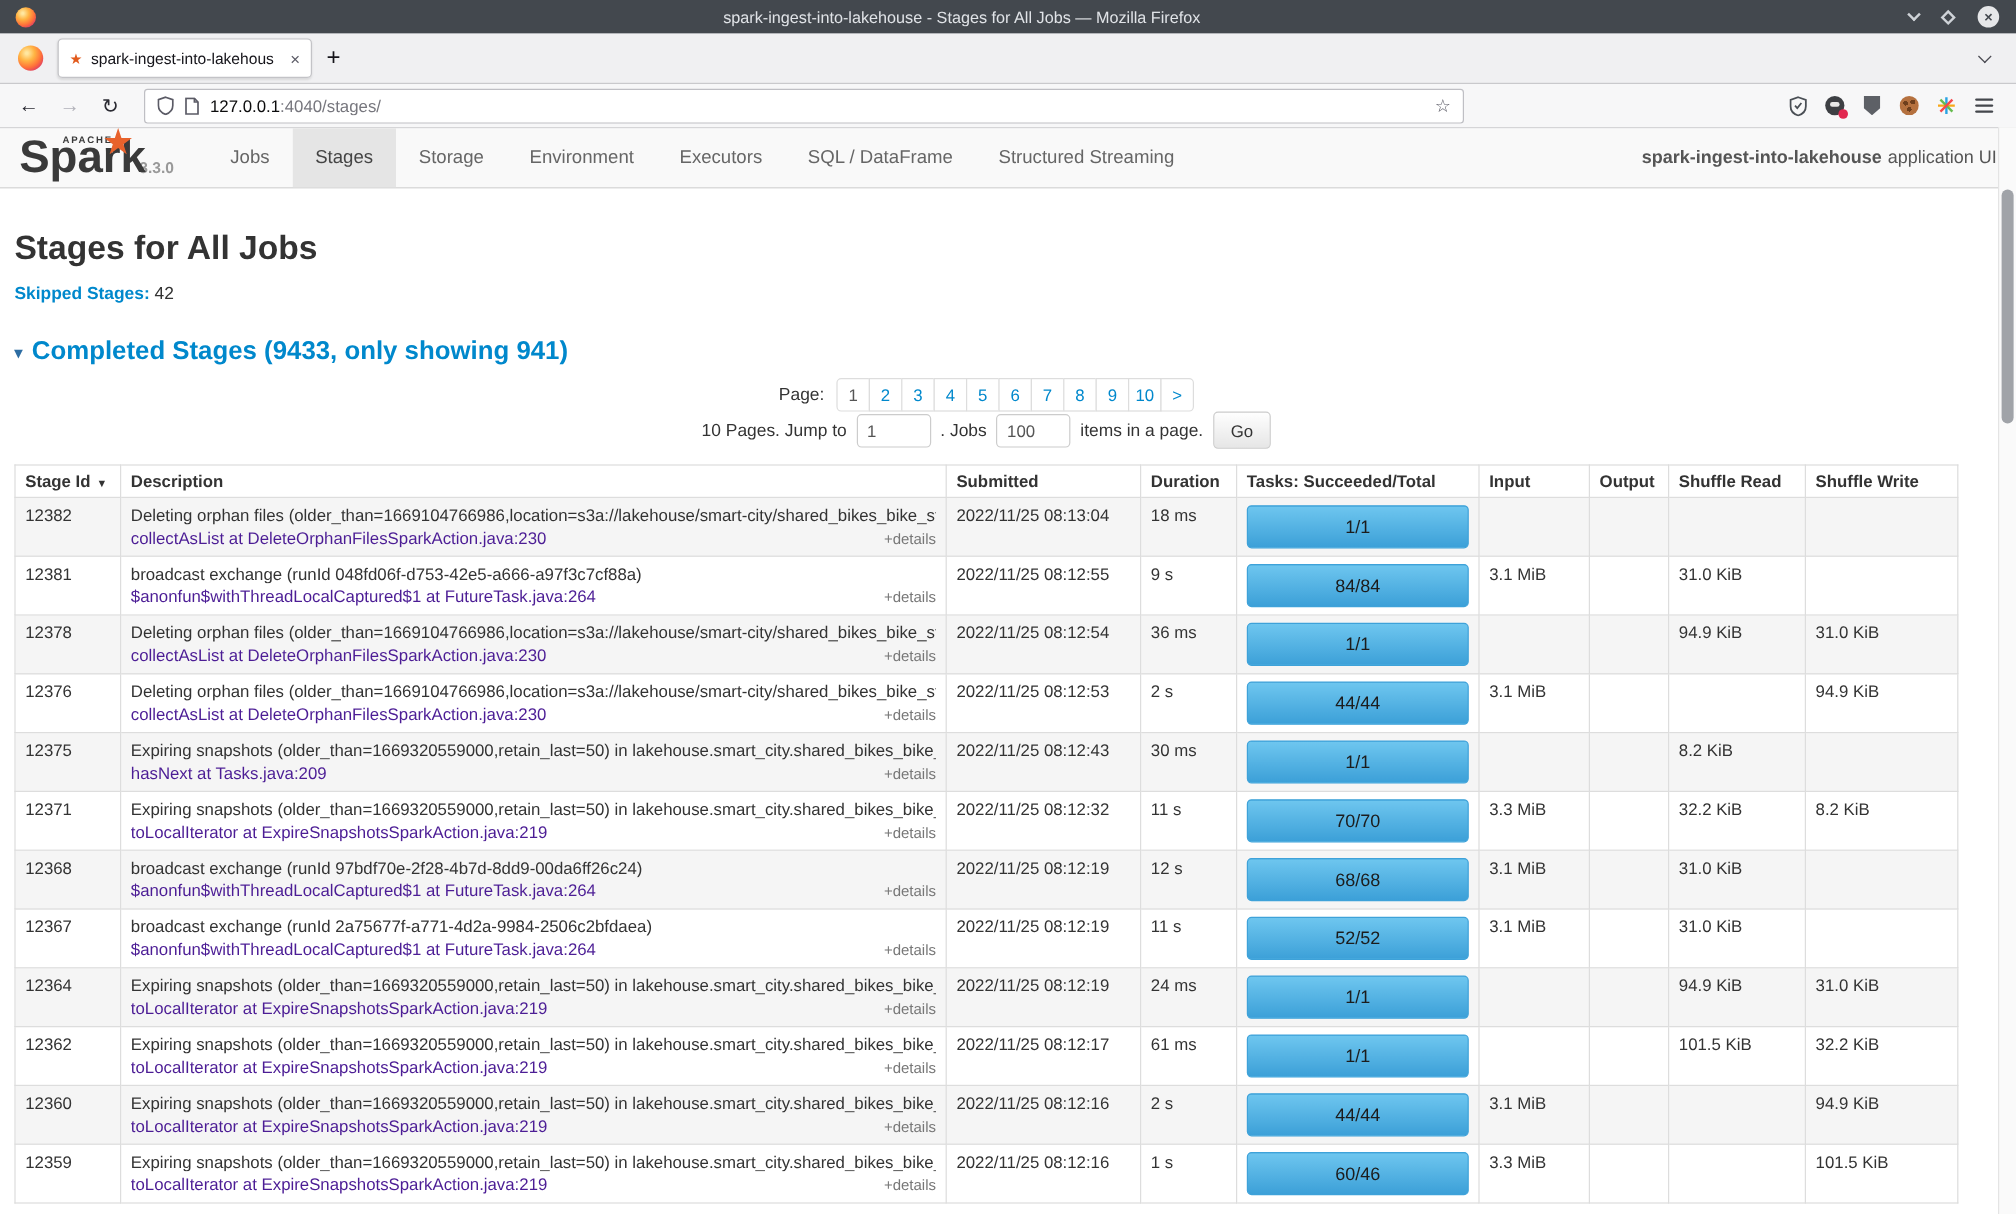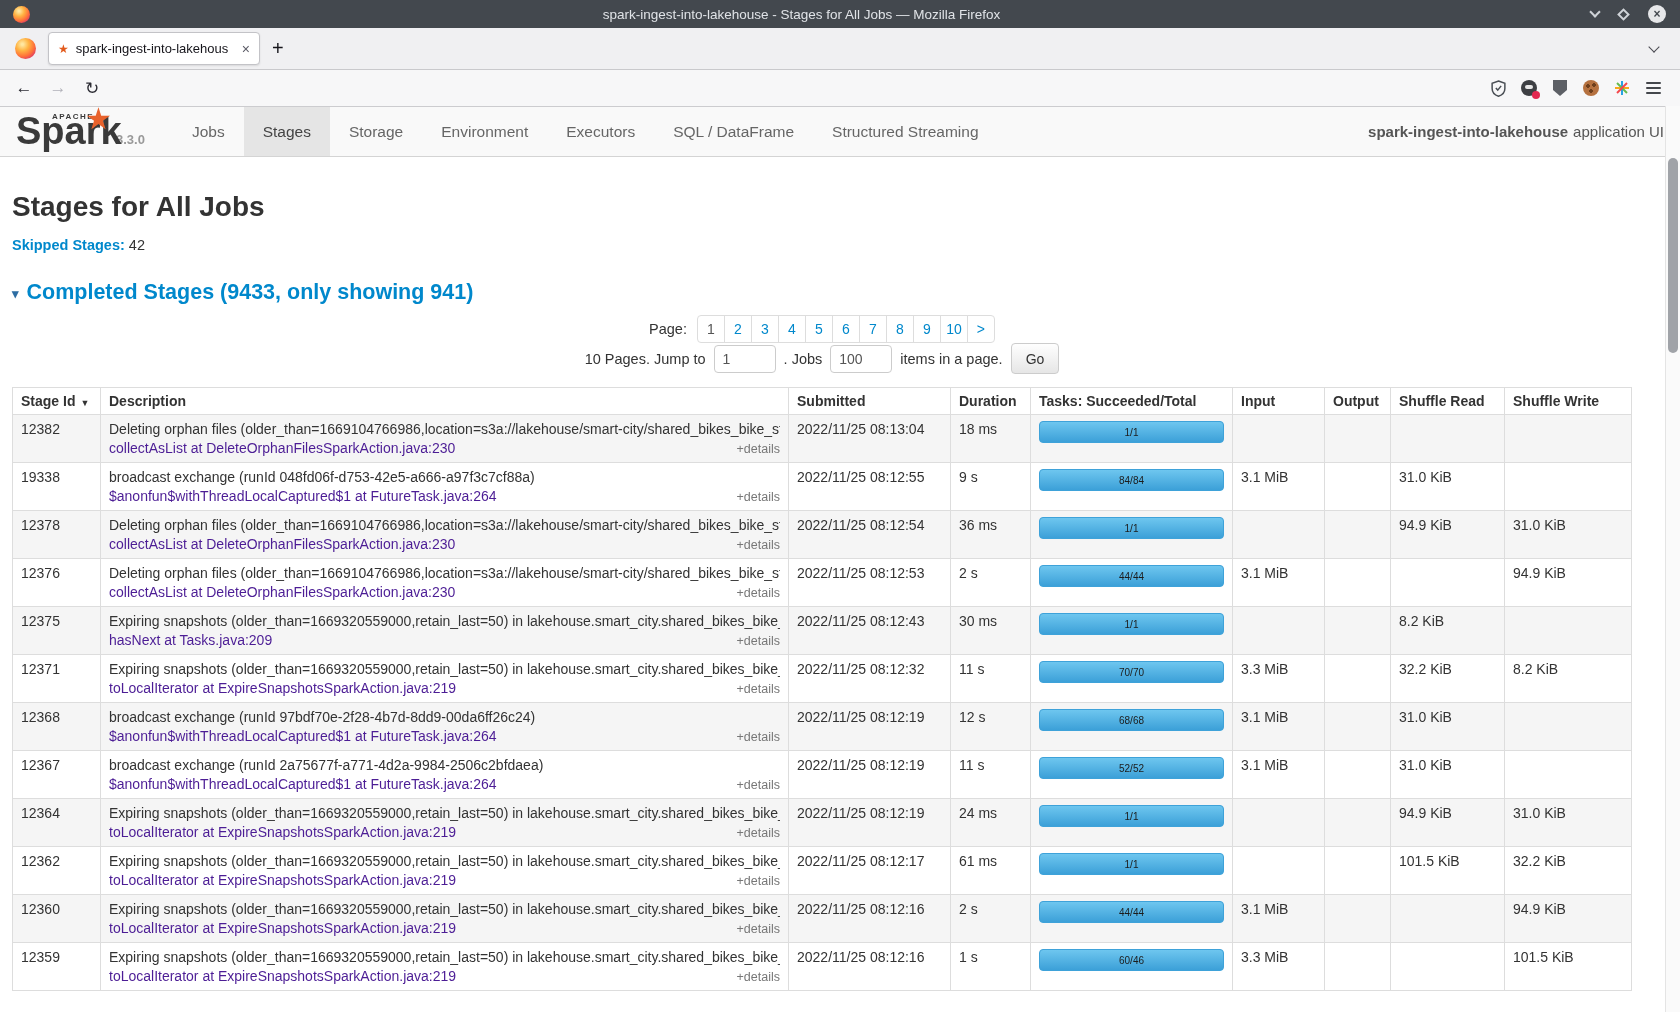--- a/index.html
+++ b/index.html
@@ -107,23 +107,23 @@
   table.stages { width:100%; border-collapse:collapse; table-layout:fixed; font-size:14px; color:#333; }
   .stages th, .stages td { border:1px solid #ddd; padding:6px 8px; text-align:left; vertical-align:top; }
   .stages thead th { font-weight:bold; padding:5px 8px; white-space:nowrap; overflow:hidden; }
   .stages tbody tr:nth-child(odd) { background:#f5f5f5; }
   .sort-arrow { font-size:9px; margin-left:5px; color:#333; }
   .desc-line1 { white-space:nowrap; overflow:hidden; }
   .desc-line2 { display:flex; justify-content:space-between; align-items:baseline; margin-top:3px; }
   .desc-line2 a { color:#4c1d95; text-decoration:none; white-space:nowrap; overflow:hidden; }
   .details-toggle { color:#777; font-size:12.5px; cursor:pointer; margin-left:10px; }
   .td-tasks { padding:4px 5px 4px 5px; }
-  .progress-bar { height:22px; width:100%; border-radius:4px; border:1px solid #3ea2d9;
+  .progress-bar { height:36px; width:100%; border-radius:4px; border:1px solid #3ea2d9;
     background:linear-gradient(to bottom,#6ec6ef 0%,#3ca0d8 100%);
-    display:flex; align-items:center; justify-content:center; font-size:10px; color:#1c1c1c; }
+    display:flex; align-items:center; justify-content:center; font-size:15px; color:#1c1c1c; }
   td.empty-cell { }
 
   
   .scroll-track { position:absolute; right:0; top:106px; bottom:0; width:15px; background:#fafafa;
     border-left:1px solid #e4e4e4; }
   .scroll-thumb { position:absolute; left:2px; top:52px; width:10px; height:195px; border-radius:5px;
     background:#a0a3a8; }
 
   svg { display:block; }
 </style>
@@ -154,20 +154,35 @@
   <span class="newtab">+</span>
   <div class="tab-overflow">
       <div class="chev-dark"></div>
     </div>
 </div>
 
 <div class="toolbar">
   <span class="tool-btn">←</span>
   <span class="tool-btn disabled">→</span>
   <span class="tool-btn">↻</span>
+  <div class="urlbar">
+    <span>
+      <svg width="14" height="16" viewBox="0 0 14 16">
+          <path d="M7 1 L13 3 V8 C13 12 10.5 14.2 7 15.3 C3.5 14.2 1 12 1 8 V3 Z" fill="none" stroke="#5b5b66" stroke-width="1.4"></path>
+        </svg>
+    </span>
+    <span>
+      <svg width="12" height="15" viewBox="0 0 12 15">
+          <path d="M1 1 H8 L11 4 V14 H1 Z" fill="none" stroke="#5b5b66" stroke-width="1.4"></path>
+          <path d="M8 1 V4 H11" fill="none" stroke="#5b5b66" stroke-width="1.4"></path>
+        </svg>
+    </span>
+    <span class="url-text"><span class="url-host">127.0.0.1</span><span class="url-rest">:4040/stages/</span></span>
+    <span class="url-star">☆</span>
+  </div>
   <div class="right-icons">
     <span class="ri">
       <svg width="15" height="17" viewBox="0 0 14 16">
           <path d="M7 1 L13 3 V8 C13 12 10.5 14.2 7 15.3 C3.5 14.2 1 12 1 8 V3 Z" fill="none" stroke="#4a4f55" stroke-width="1.4"></path>
           <path d="M4.5 7.5 L6.3 9.5 L9.5 5.5" fill="none" stroke="#4a4f55" stroke-width="1.4"></path>
         </svg>
     </span>
     <span class="ri">
         <span class="mask-circle"></span>
         <span class="badge-red"></span>
@@ -298,21 +313,21 @@
           <td>18 ms</td>
           <td class="td-tasks">
             <div class="progress-bar">1/1</div>
           </td>
           <td class="empty-cell"></td>
           <td class="empty-cell"></td>
           <td class="empty-cell"></td>
           <td class="empty-cell"></td>
         </tr>
         <tr>
-          <td>19338</td>
+          <td>12381</td>
           <td>
             <div class="desc-line1">broadcast exchange (runId 048fd06f-d753-42e5-a666-a97f3c7cf88a)</div>
             <div class="desc-line2">
               <a>$anonfun$withThreadLocalCaptured$1 at FutureTask.java:264</a>
               <span class="details-toggle">+details</span>
             </div>
           </td>
           <td>2022/11/25 08:12:55</td>
           <td>9 s</td>
           <td class="td-tasks">

